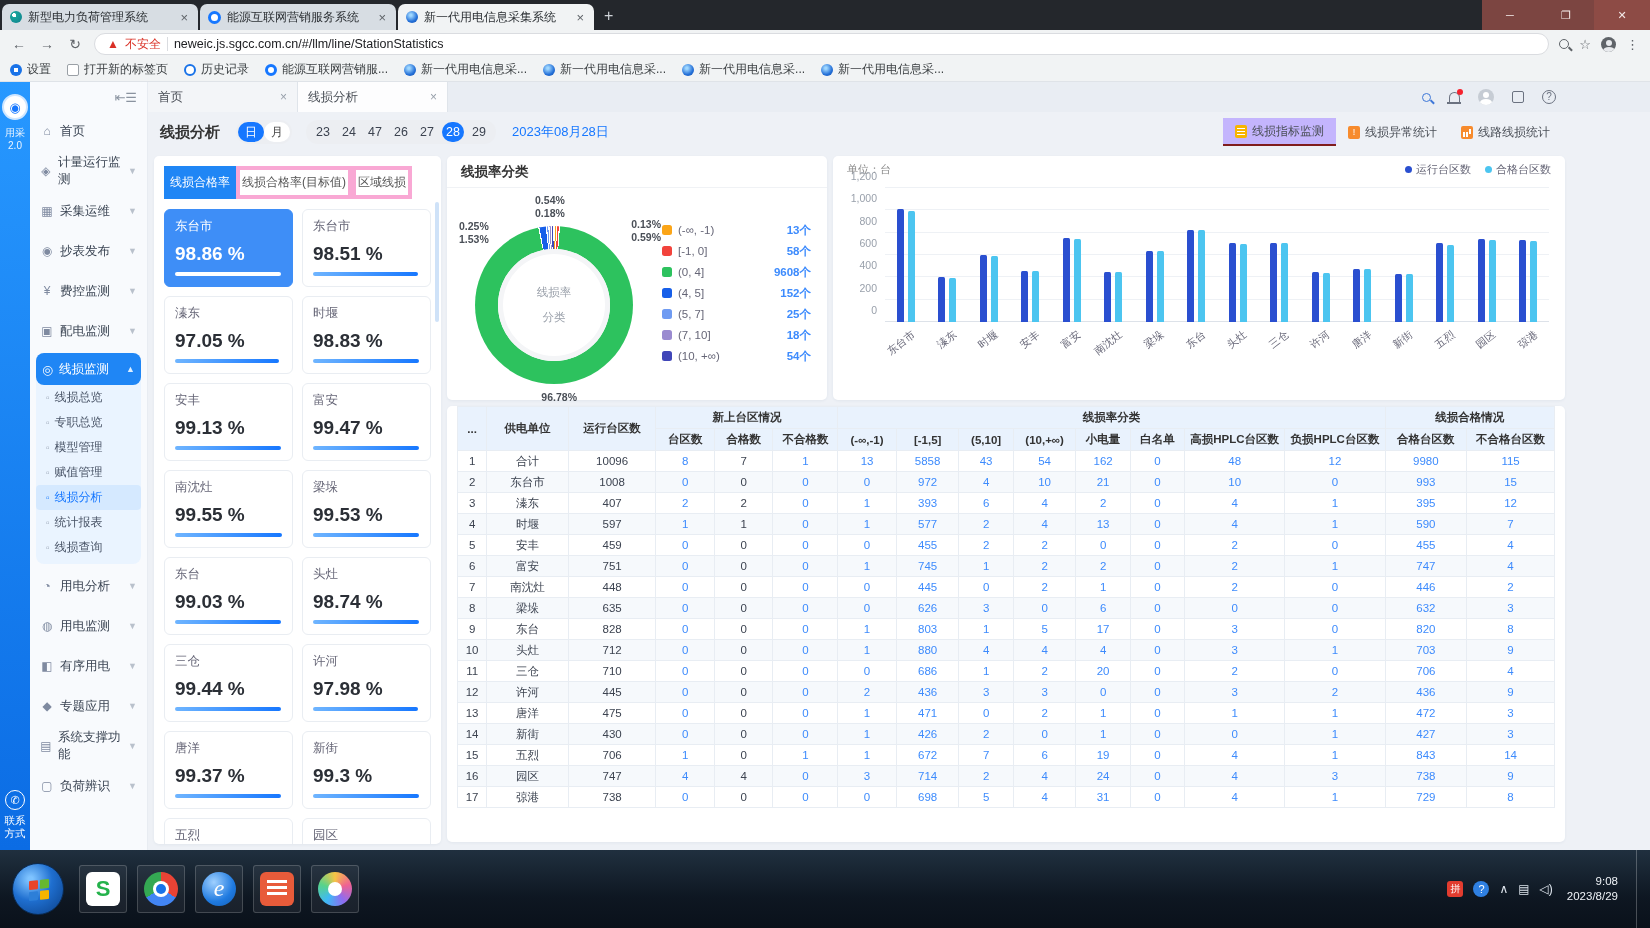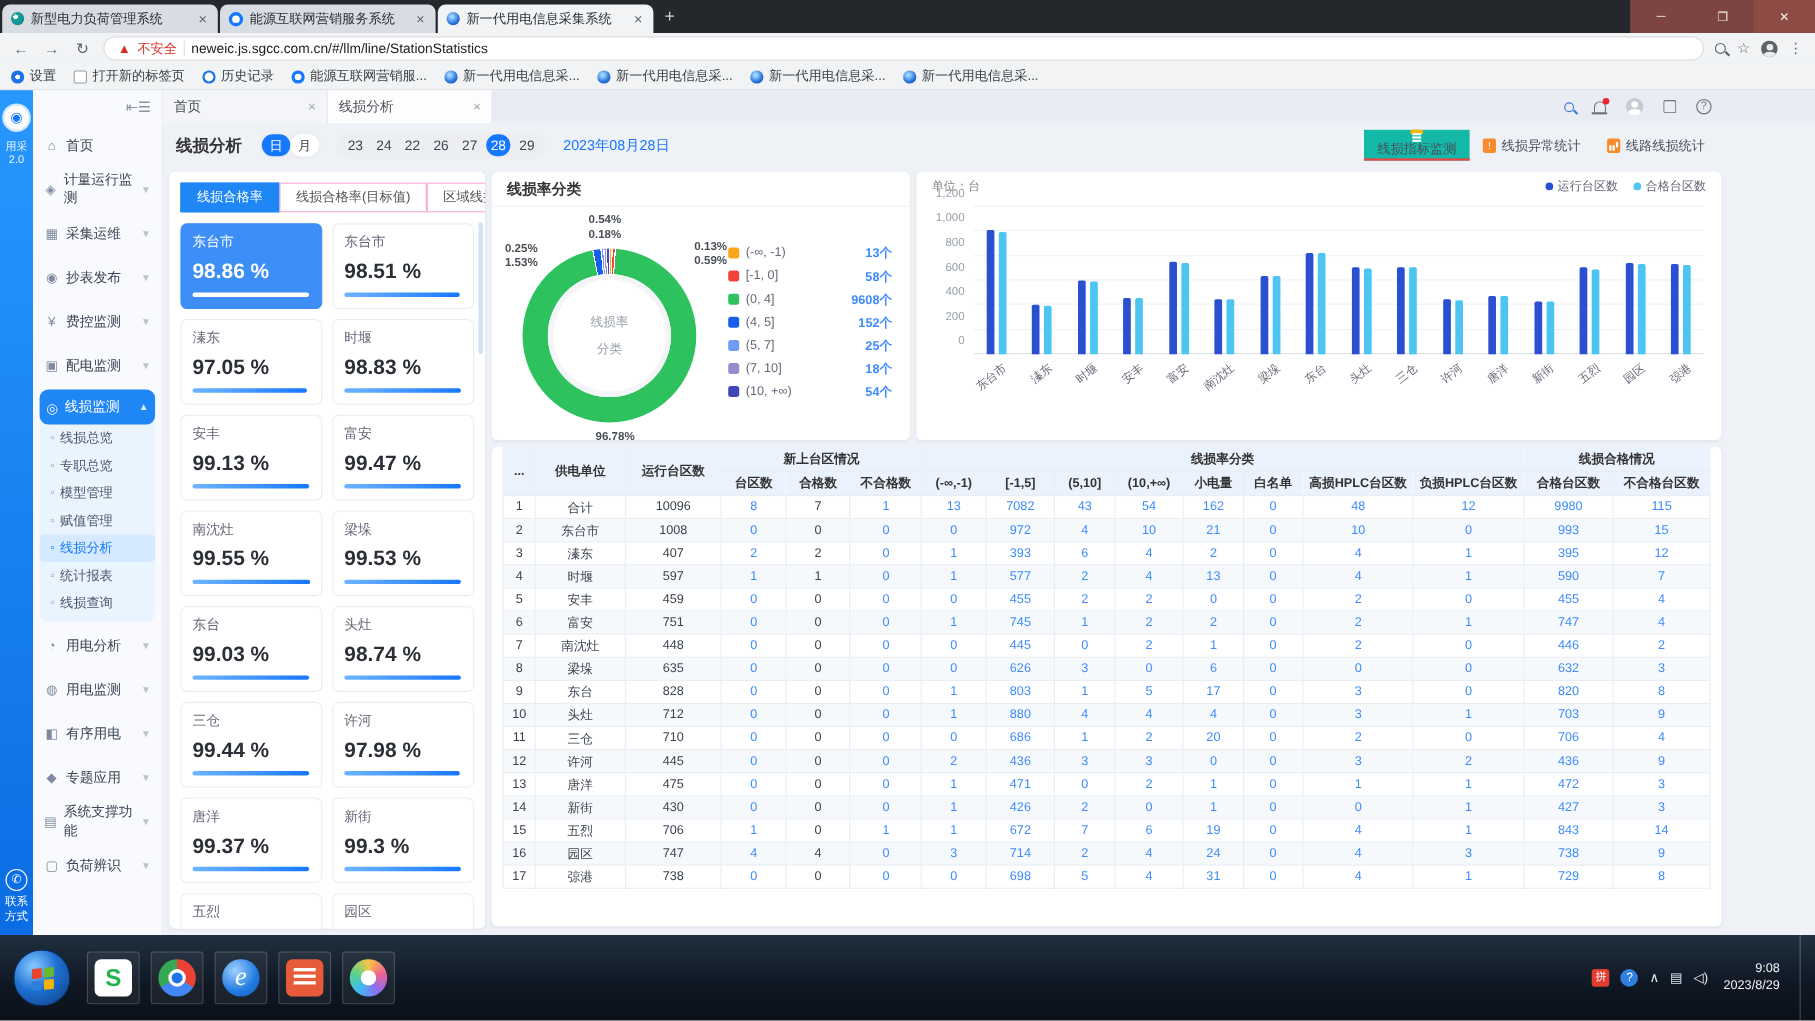--- a/index.html
+++ b/index.html
@@ -94,36 +94,36 @@
   .dm-toggle { display:flex; align-items:center; background:#eceef2; border-radius:12px; padding:2px; margin-right:14px; }
   .dm-toggle span { width:26px; height:20px; border-radius:10px; font-size:12px; display:flex; align-items:center; justify-content:center; color:#444; }
   .dm-toggle .sel { background:#1677ff; color:#fff; }
   .dm-toggle .alt { background:#fff; }
   .days { display:flex; align-items:center; background:#eceef2; border-radius:12px; padding:2px 6px; gap:4px; margin-right:16px; }
   .days span { min-width:22px; height:20px; border-radius:10px; font-size:12.5px; display:flex; align-items:center; justify-content:center; color:#3c4350; }
   .days .sel { background:#1677ff; color:#fff; }
   .date-lbl { color:#1677ff; font-size:13px; }
   .hdr-btns { margin-left:auto; margin-right:88px; display:flex; height:28px; }
   .hbtn { display:flex; align-items:center; gap:5px; font-size:12px; color:#4a4f57; padding:0 12px; }
-  .hbtn.active { background:#14b8a6; border-bottom:2px solid #ef4444;flex-direction:column; }
+  .hbtn.active { background:#c4b5fd; border-bottom:2px solid #7f1d1d; }
   .hb-ico { width:12px; height:13px; border-radius:2px; position:relative; }
   .hb-doc { background:#f7b500; }
   .hb-doc::after { content:""; position:absolute; left:2px; top:3px; width:8px; height:1.6px; background:#fff; box-shadow:0 3px 0 #fff,0 6px 0 #fff; }
   .hb-sq { background:#f78b2d; }
   .hb-sq::after { content:"!"; position:absolute; inset:0; color:#fff; font-size:9px; text-align:center; line-height:13px; }
   .hb-ch { background:#f78b2d; }
   .hb-ch::after { content:""; position:absolute; left:2px; bottom:2px; width:2px; height:5px; background:#fff; box-shadow:3px 0 0 #fff,6px -3px 0 #fff; }
 
   .panel { position:absolute; background:#fff; border-radius:5px; box-shadow:0 1px 3px rgba(30,60,110,.06); }
   .panel-title { height:32px; line-height:32px; padding:0 14px; font-size:13.5px; font-weight:bold; color:#333; border-bottom:1px solid #f0f2f5; }
 
   
   #cards-panel { left:6px; top:74px; width:287px; height:688px; padding:10px 10px 0 10px; overflow:hidden; }
   .seg { display:flex; font-size:12px; margin-bottom:10px; }
-  .seg span { padding:4px 14px; border:1px solid #f9a8d4; color:#555; white-space:nowrap; }
+  .seg span { padding:4px 2px; border:4px solid #f9a8d4; color:#555; white-space:nowrap; }
   .seg .sel { background:#1f86f5; border-color:#1f86f5; color:#fff; }
   .cards { display:grid; grid-template-columns:1fr 1fr; gap:9px; }
   .card { border:1px solid #e9edf2; border-radius:6px; padding:8px 10px 10px; background:#fff; }
   .card .c-name { font-size:12.5px; color:#667; margin-bottom:8px; }
   .card .c-val { font-size:19px; font-weight:bold; color:#2b2f36; margin-bottom:7px; }
   .card .c-bar { height:4px; border-radius:2px; background:linear-gradient(90deg,#6fb5ff,#1677ff); }
   .card.sel { background:#3e8ef7; border-color:#3e8ef7; }
   .card.sel .c-name,.card.sel .c-val { color:#fff; }
   .card.sel .c-bar { background:#fff; }
   .cp-scroll { position:absolute; right:2px; top:46px; width:4px; height:120px; border-radius:2px; background:#cfe2f8; }
@@ -421,21 +421,21 @@
 
       <div class="page-header">
         <span class="pg-title">线损分析</span>
         <div class="dm-toggle">
           <span class="sel">日</span>
           <span class="alt">月</span>
         </div>
         <div class="days" id="days">
             <span class="">23</span>
             <span class="">24</span>
-            <span class="">22</span>
+            <span class="">47</span>
             <span class="">26</span>
             <span class="">27</span>
             <span class="sel">28</span>
             <span class="">29</span>
           </div>
         <span class="date-lbl">2023年08月28日</span>
         <div class="hdr-btns" id="hdrbtns">
             <div class="hbtn active">
               <span class="hb-ico hb-doc"></span>
               <span>线损指标监测</span>
@@ -759,21 +759,21 @@
             </thead>
             <tbody>
               <tr>
                 <td class="dark">1</td>
                 <td class="dark">合计</td>
                 <td class="dark">10096</td>
                 <td class="blue">8</td>
                 <td class="dark">7</td>
                 <td class="blue">1</td>
                 <td class="blue">13</td>
-                <td class="blue">7082</td>
+                <td class="blue">5858</td>
                 <td class="blue">43</td>
                 <td class="blue">54</td>
                 <td class="blue">162</td>
                 <td class="blue">0</td>
                 <td class="blue">48</td>
                 <td class="blue">12</td>
                 <td class="blue">9980</td>
                 <td class="blue">115</td>
               </tr>
               <tr>

